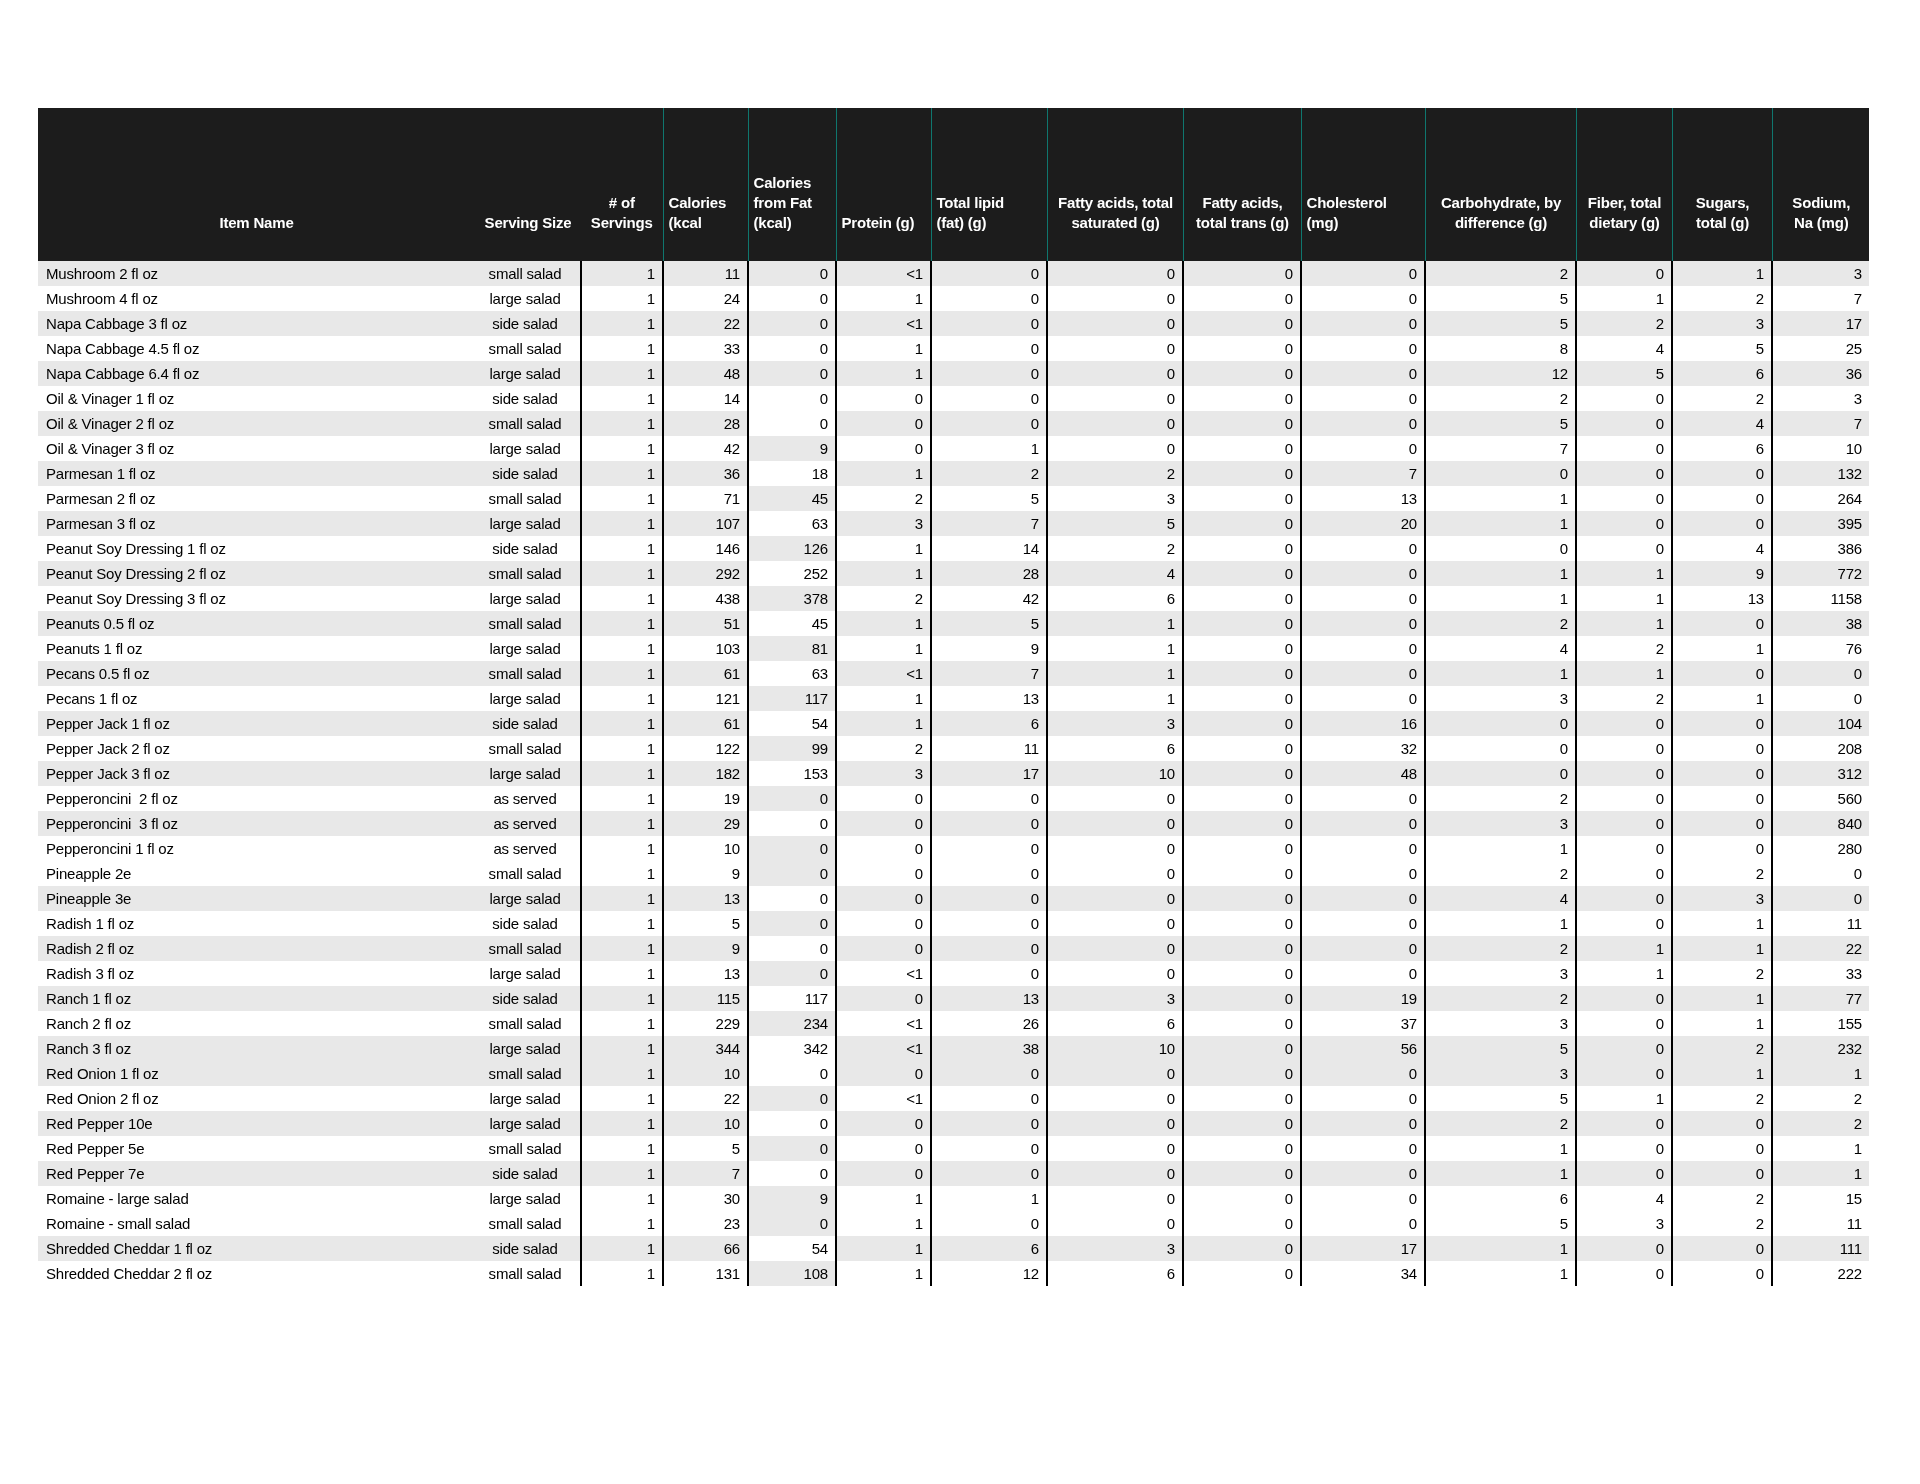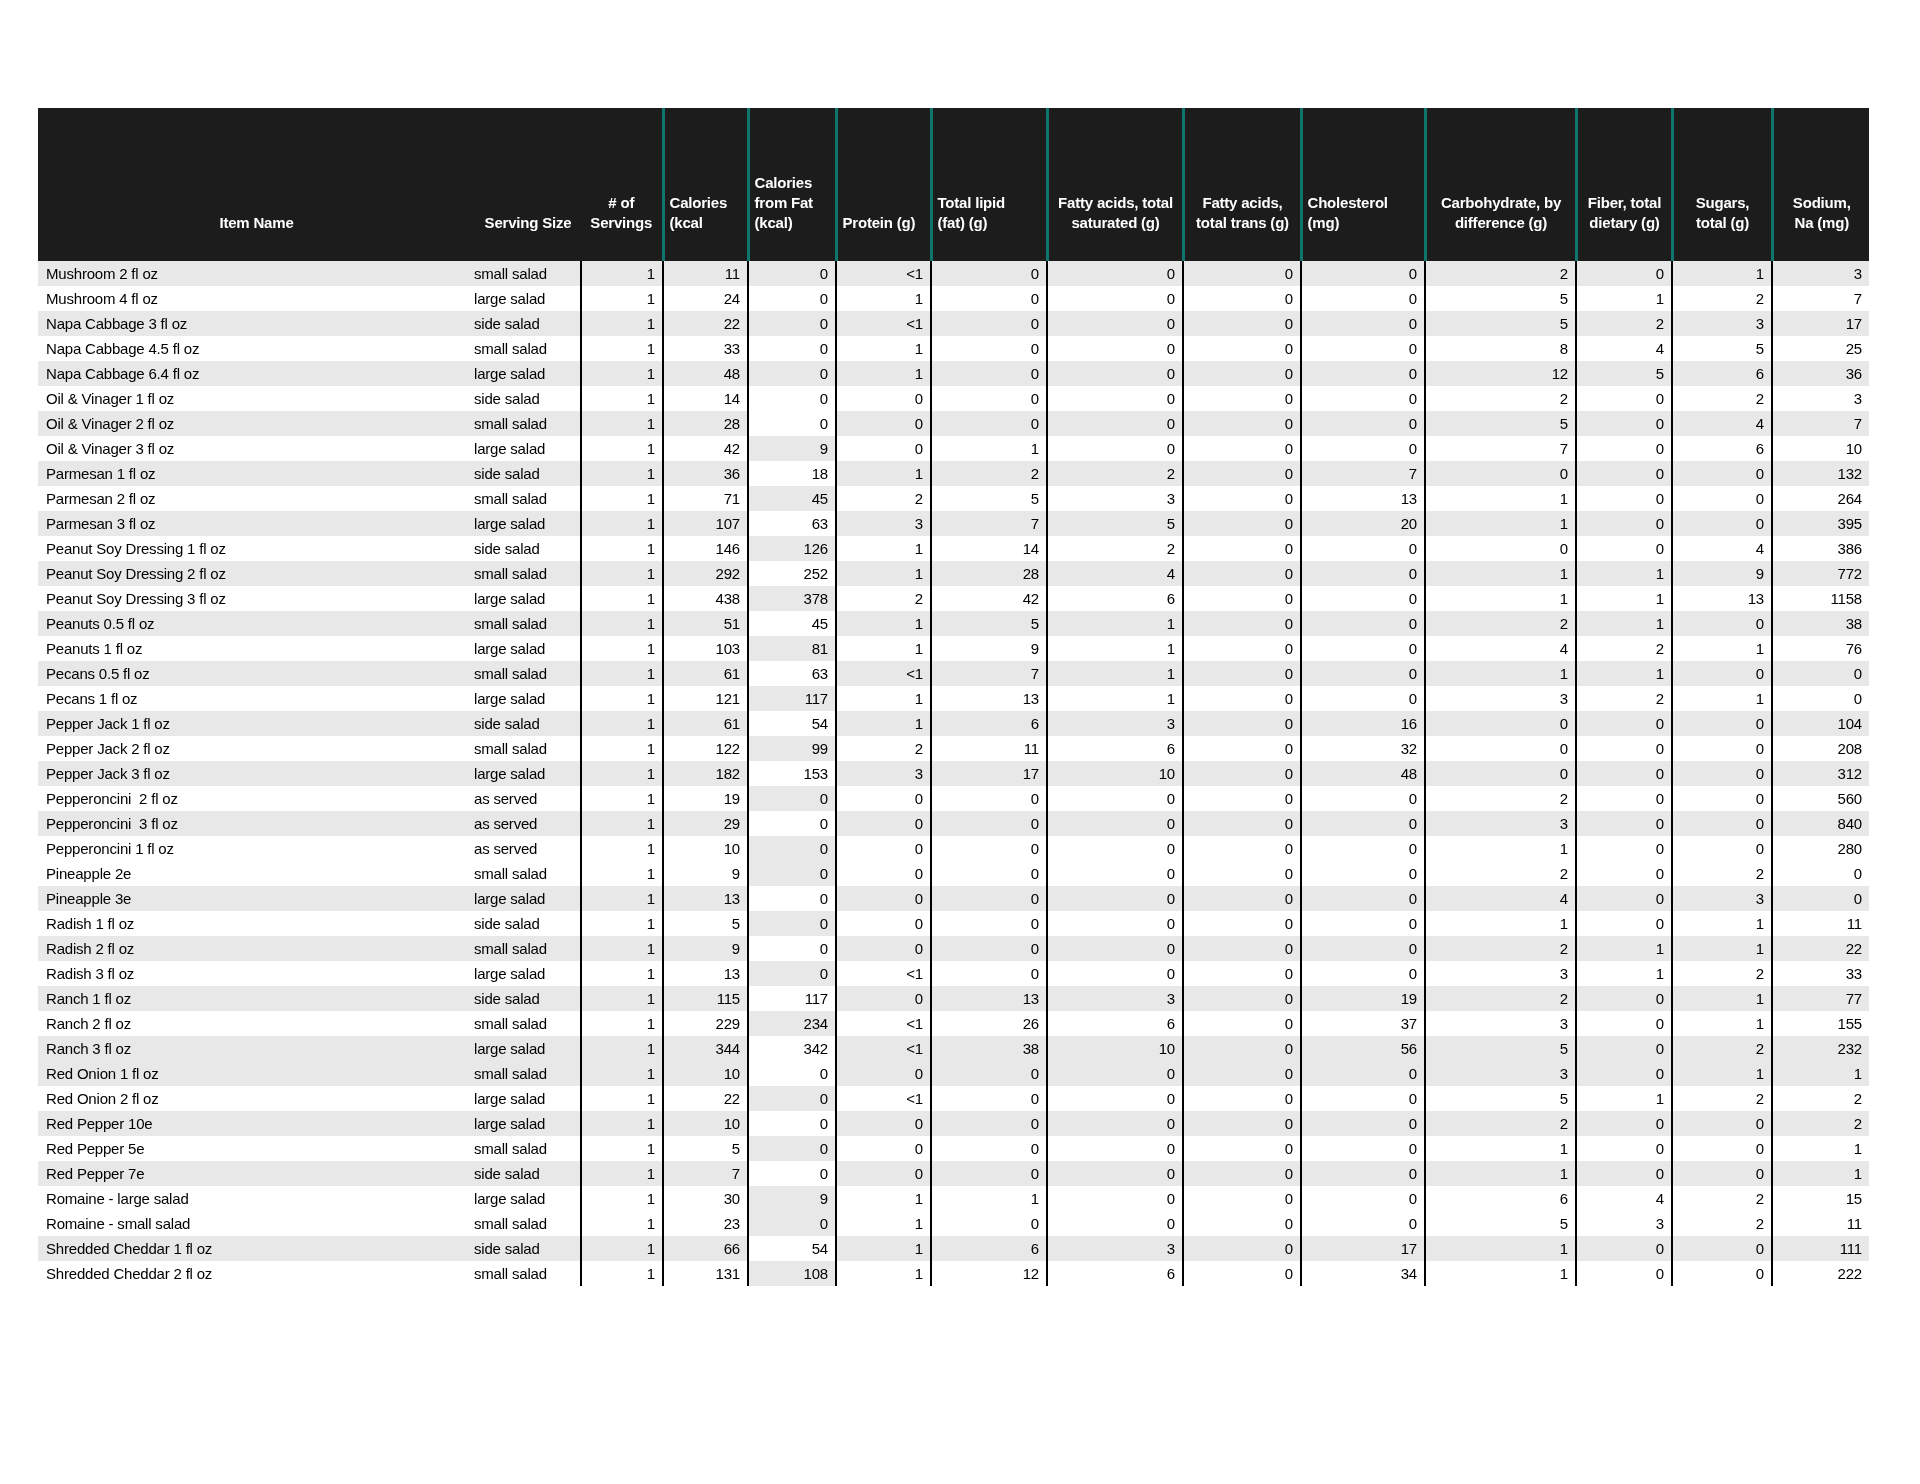--- a/index.html
+++ b/index.html
@@ -23,40 +23,40 @@
     background:#1c1c1c;
     color:#ffffff;
     font-size:15px;
     font-weight:bold;
     height:125px;
     vertical-align:bottom;
     padding:0 4px 28px 5px;
     white-space:pre-line;
     line-height:20px;
   }
-  thead th.hdiv{border-left:3px solid #0f766e;}
+  thead th.hdiv{border-left:1px solid #0f766e;}
   thead th.ha-c{text-align:center;}
   thead th.ha-l{text-align:left;}
   thead th.ha-r{text-align:center;padding-right:5px;}
   
   tbody td{
     height:25px;
     line-height:25px;
     font-size:15px;
     padding:0;
     overflow:hidden;
   }
   tbody tr.odd td{background:#e8e8e8;}
   tbody tr.even td{background:#ffffff;}
   
   tbody tr.odd td.inv{background:#ffffff;}
   tbody tr.even td.inv{background:#e8e8e8;}
   tbody td.blk{border-left:2px solid #000000;}
   tbody td.c0{text-align:left;padding-left:8px;white-space:pre;margin-left:12px;}
-  tbody td.c1{text-align:left;padding-right:4px;}
+  tbody td.c1{text-align:center;padding-right:4px;}
   tbody td.num{text-align:right;padding-right:7px;}
 </style>
 </head>
 <body>
 
 <div id="sheet">
   <table>
     <colgroup>
       <col style="width:436px">
         <col style="width:107px">

